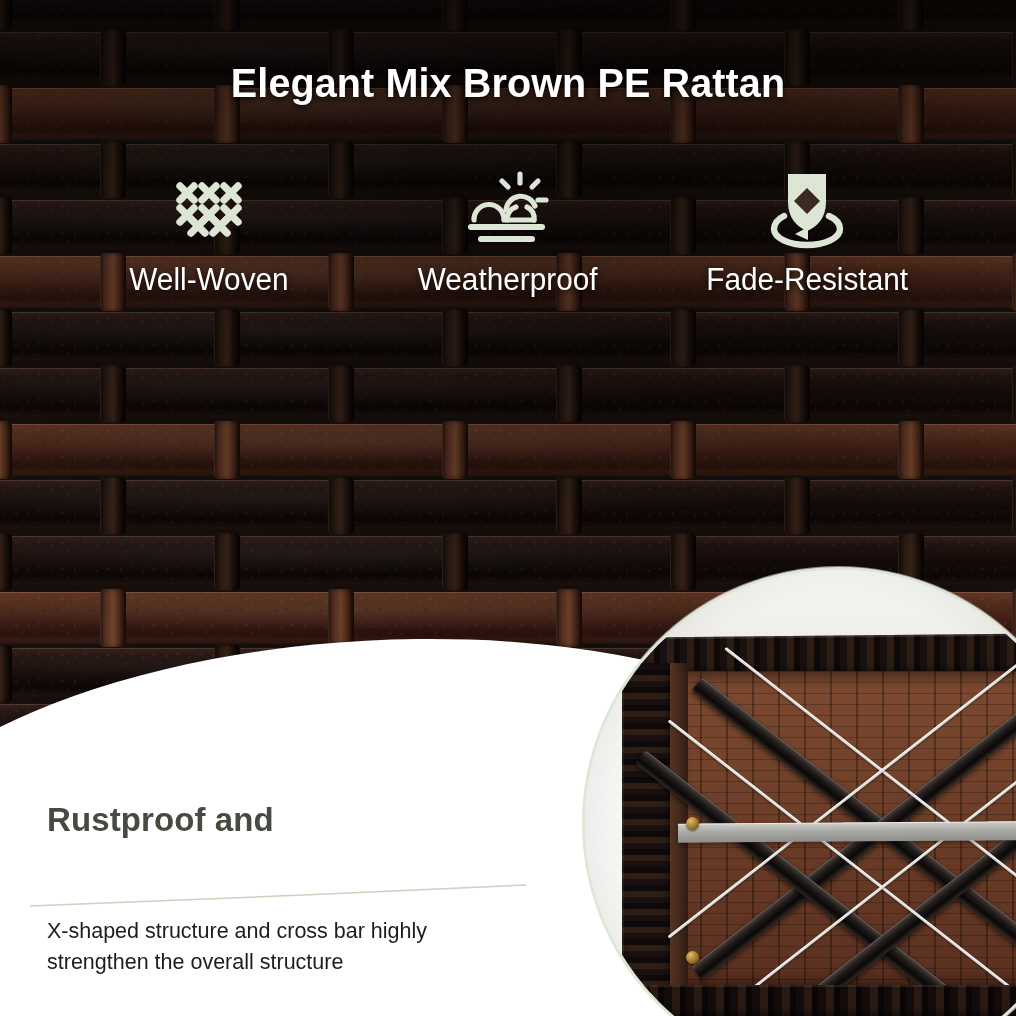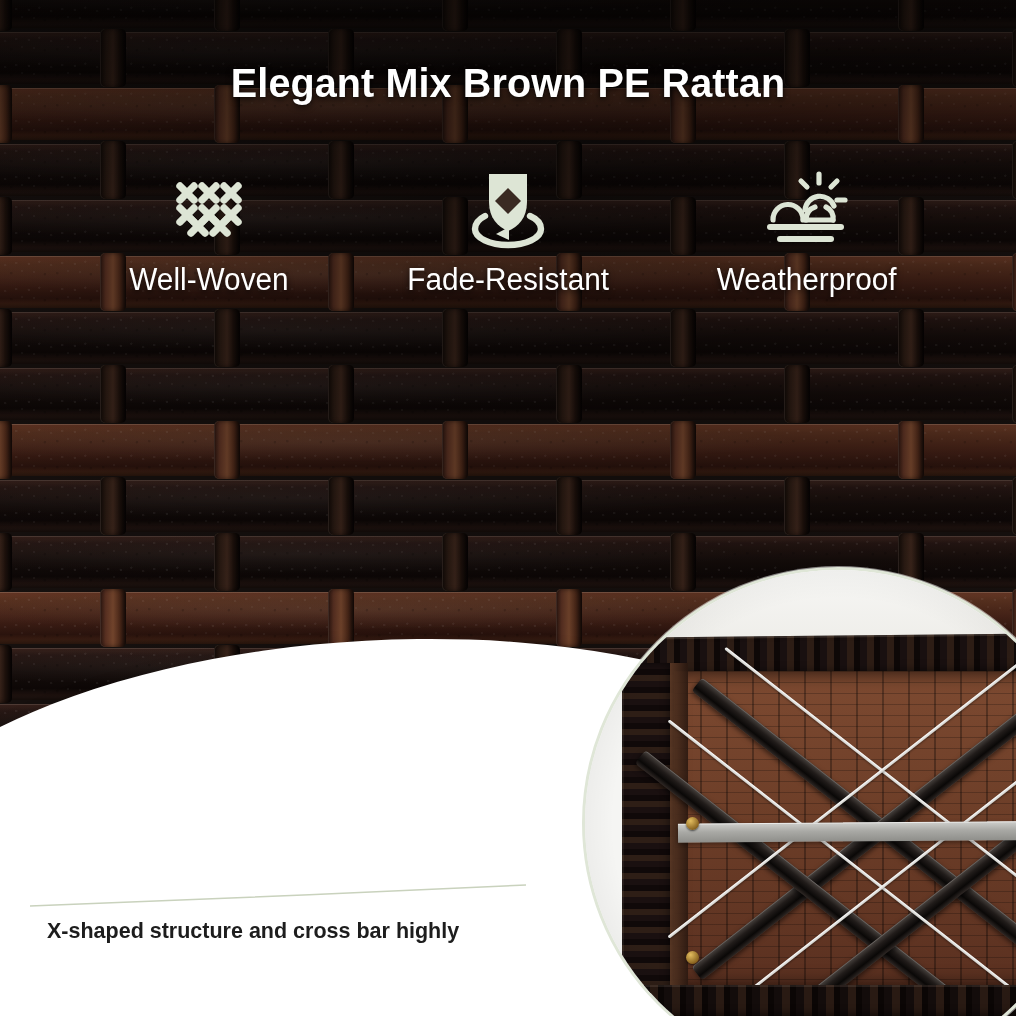--- a/index.html
+++ b/index.html
@@ -84,21 +84,21 @@
   }
   .panel-text{position:absolute;left:47px;top:798px;width:470px;}
   .panel-head{
     color:#464b40;font-size:33px;font-weight:700;line-height:1.33;
     letter-spacing:.1px;
   }
   .divider-wrap{position:absolute;left:28px;top:884px;width:500px;height:26px;overflow:hidden;}
   .divider-wrap svg{display:block;}
   .panel-body{
     position:absolute;left:47px;top:916px;width:420px;
-    color:#1d1d1d;font-size:21.5px;line-height:1.42;font-weight:700;
+    color:#1d1d1d;font-size:21.5px;line-height:1.42;font-weight:400;
   }
 
   
   .inset{
     position:absolute;left:582px;top:567px;width:506px;height:506px;
     border-radius:50%;border:3px solid #dfe6d7;overflow:hidden;
     background:#f4f4f2;box-shadow:0 0 0 1px rgba(255,255,255,.5);
   }
   .inset-photo{position:absolute;inset:-3px;overflow:hidden;background:#f5f5f3;}
   
@@ -393,32 +393,20 @@
             <line x1="55" y1="16" x2="69" y2="30"></line>
             <line x1="55" y1="38" x2="69" y2="52"></line>
           </g>
         </svg>
       </div>
       <div class="flabel">Well-Woven</div>
     </div>
 
     <div class="feature">
       <div class="ico">
-        <svg width="86" height="82" viewBox="0 0 86 82">
-          <path d="M24 6h38v28c0 16-9 25-19 29C33 59 24 50 24 34V6z" fill="#dde5d5"></path>
-          <path d="M43 20l13 13-13 13-13-13z" fill="#3a2a22"></path>
-          <path d="M20 48c-6 3-10 8-10 13 0 9 15 16 33 16s33-7 33-16c0-5-4-10-11-13" fill="none" stroke="#dde5d5" stroke-width="6.4" stroke-linecap="round"></path>
-          <path d="M44 72l-13-6 13-7z" fill="#dde5d5"></path>
-        </svg>
-      </div>
-      <div class="flabel">Fade-Resistant</div>
-    </div>
-
-    <div class="feature">
-      <div class="ico">
         <svg width="92" height="78" viewBox="0 0 92 78">
           <g stroke="#dde5d5" stroke-width="5.2" stroke-linecap="round" fill="none">
             <line x1="58" y1="4" x2="58" y2="13"></line>
             <line x1="40" y1="11" x2="46" y2="17"></line>
             <line x1="76" y1="11" x2="70" y2="17"></line>
             <line x1="84" y1="30" x2="76" y2="30"></line>
             <path d="M44 40a15 15 0 0 1 29-4"></path>
             <path d="M45 50c0-7 3-11 9-13"></path>
             <path d="M12 50a15 15 0 0 1 30-1"></path>
             <path d="M42 50h30"></path>
@@ -426,35 +414,49 @@
           </g>
           <g stroke="#dde5d5" stroke-width="6" stroke-linecap="round">
             <line x1="9" y1="57" x2="80" y2="57"></line>
             <line x1="19" y1="69" x2="70" y2="69"></line>
           </g>
         </svg>
       </div>
       <div class="flabel">Weatherproof</div>
     </div>
 
+    <div class="feature">
+      <div class="ico">
+        <svg width="86" height="82" viewBox="0 0 86 82">
+          <path d="M24 6h38v28c0 16-9 25-19 29C33 59 24 50 24 34V6z" fill="#dde5d5"></path>
+          <path d="M43 20l13 13-13 13-13-13z" fill="#3a2a22"></path>
+          <path d="M20 48c-6 3-10 8-10 13 0 9 15 16 33 16s33-7 33-16c0-5-4-10-11-13" fill="none" stroke="#dde5d5" stroke-width="6.4" stroke-linecap="round"></path>
+          <path d="M44 72l-13-6 13-7z" fill="#dde5d5"></path>
+        </svg>
+      </div>
+      <div class="flabel">Fade-Resistant</div>
+    </div>
+
   </div>
 
   <div class="white-panel"></div>
 
   <div class="panel-text">
+    <div class="panel-head">Rustproof and</div>
   </div>
 
   <div class="divider-wrap">
     <svg width="500" height="26" viewBox="0 0 500 26">
       <path d="M2 22 C 150 16, 340 9, 498 1" fill="none" stroke="#c9d2bd" stroke-width="1.6"></path>
     </svg>
   </div>
 
   <div class="panel-body">
     <div>X-shaped structure and cross bar highly</div>
+    <div>strengthen the overall structure</div>
   </div>
 
   <div class="inset">
     <div class="inset-photo">
       <div class="ph-top"></div>
       <div class="ph-rail"></div>
       <div class="ph-panel"></div>
       <div class="ph-leg"></div>
       <div class="ph-leg2"></div>
 

